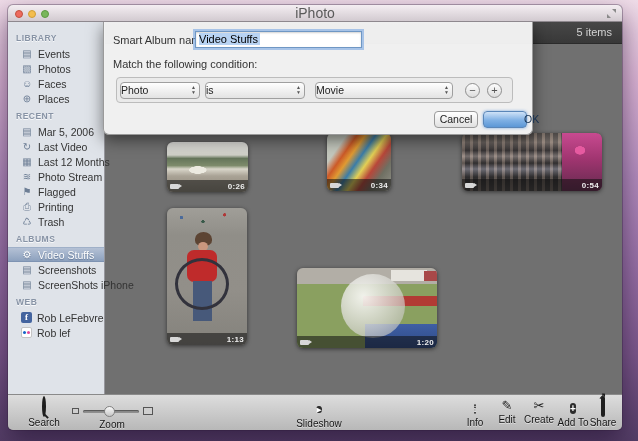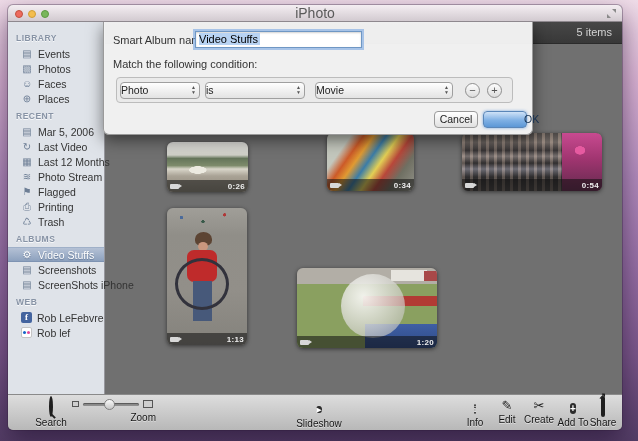--- a/index.html
+++ b/index.html
@@ -53,21 +53,21 @@
   .strip { position:absolute; left:0; right:0; bottom:0; height:12px; background:rgba(15,15,15,.55);
     display:flex; align-items:center; justify-content:space-between; padding:0 3px; }
   .cam { width:9px; height:5px; background:#d8d8d8; border-radius:1px; position:relative; flex:none; }
   .cam::after { content:""; position:absolute; right:-3px; top:0; border-left:3px solid #d8d8d8;
     border-top:2.5px solid transparent; border-bottom:2.5px solid transparent; }
   .dur { color:#eee; font-size:8px; font-weight:bold; letter-spacing:.3px; }
 
   .t1 { left:62px; top:120px; width:81px; height:50px;
     background:radial-gradient(14px 6px at 38% 56%, #eceae0 0 60%, transparent 65%),
       linear-gradient(180deg,#dededa 0%,#cfd0c8 26%,#64755a 33%,#7d8b6b 47%,#d9d6ca 54%,#a9a295 68%,#8d887b 100%); }
-  .t2 { left:222px; top:111px; width:87px; height:58px;
+  .t2 { left:222px; top:111px; width:64px; height:58px;
     background:linear-gradient(125deg,#c3c7bd 0%,#c3c7bd 20%,#cc5a28 30%,#e09a32 38%,#3a7ca8 48%,#e2cf55 58%,#b8473a 68%,#6f6f62 80%,#93938a 100%); }
   .t3 { left:357px; top:111px; width:140px; height:58px;
     background:repeating-linear-gradient(90deg, rgba(175,155,145,.35) 0 3px, rgba(40,40,48,.3) 3px 8px),
       linear-gradient(180deg,#5a544e 0%,#8a7f76 16%,#3e3a38 30%,#978d88 40%,#35312f 52%,#8c8a92 62%,#2e2c2a 76%,#514c48 100%); }
   .t3r { position:absolute; right:0; top:0; bottom:0; width:40px;
     background:radial-gradient(10px 8px at 45% 30%, #e65aa0 0 50%, transparent 55%),
       linear-gradient(180deg,#c84a90 0%,#a03570 45%,#642a4e 100%); }
   .t4 { left:62px; top:186px; width:80px; height:137px;
     background:radial-gradient(3px 3px at 18% 7%, #4a6a9a 0 50%, transparent 60%),
       radial-gradient(3px 3px at 72% 5%, #b03838 0 50%, transparent 60%),
@@ -130,22 +130,22 @@
   .knob { position:absolute; left:21px; top:-4px; width:11px; height:11px; border-radius:50%;
     background:linear-gradient(#fafafa,#c6c6c6); border:1px solid #808080; }
   .circle-icon { width:14px; height:14px; border-radius:50%; background:#2c2c2c; color:#fff;
     font-size:7px; line-height:14px; text-align:center; margin:1px auto 0; }
   .circle-icon.infoicon { font-size:9px; font-weight:bold; font-family:"Liberation Serif", serif; }
   .glyph-icon { display:block; height:15px; font-size:13px; line-height:15px; color:#1e1e1e; }
   .sq-icon { width:13px; height:13px; border-radius:3px; background:#2c2c2c; color:#fff;
     font-size:10px; font-weight:bold; line-height:13px; text-align:center; margin:2px auto 0; }
   .share-ic { position:relative; width:13px; height:10px; border:2px solid #1e1e1e; border-radius:2px; margin:4px auto 0; }
   .share-ic span { position:absolute; top:-7px; right:-3px; font-size:9px; font-weight:bold; color:#1e1e1e; }
-  .tool-search { left:19px; top:3px; width:48px; }
-  .tool-zoom { left:60px; top:0; width:88px;text-align:right; }
+  .tool-search { left:12px; top:3px; width:48px; }
+  .tool-zoom { left:60px; top:7px; width:88px; }
   .tool-slideshow { left:282px; top:3px; width:58px; }
   .tool-info { left:449px; top:3px; width:36px; }
   .tool-edit { left:483px; top:3px; width:32px; }
   .tool-create { left:513px; top:3px; width:36px; }
   .tool-addto { left:547px; top:3px; width:36px; }
   .tool-share { left:579px; top:3px; width:32px; }
 </style>
 </head>
 <body>
 

